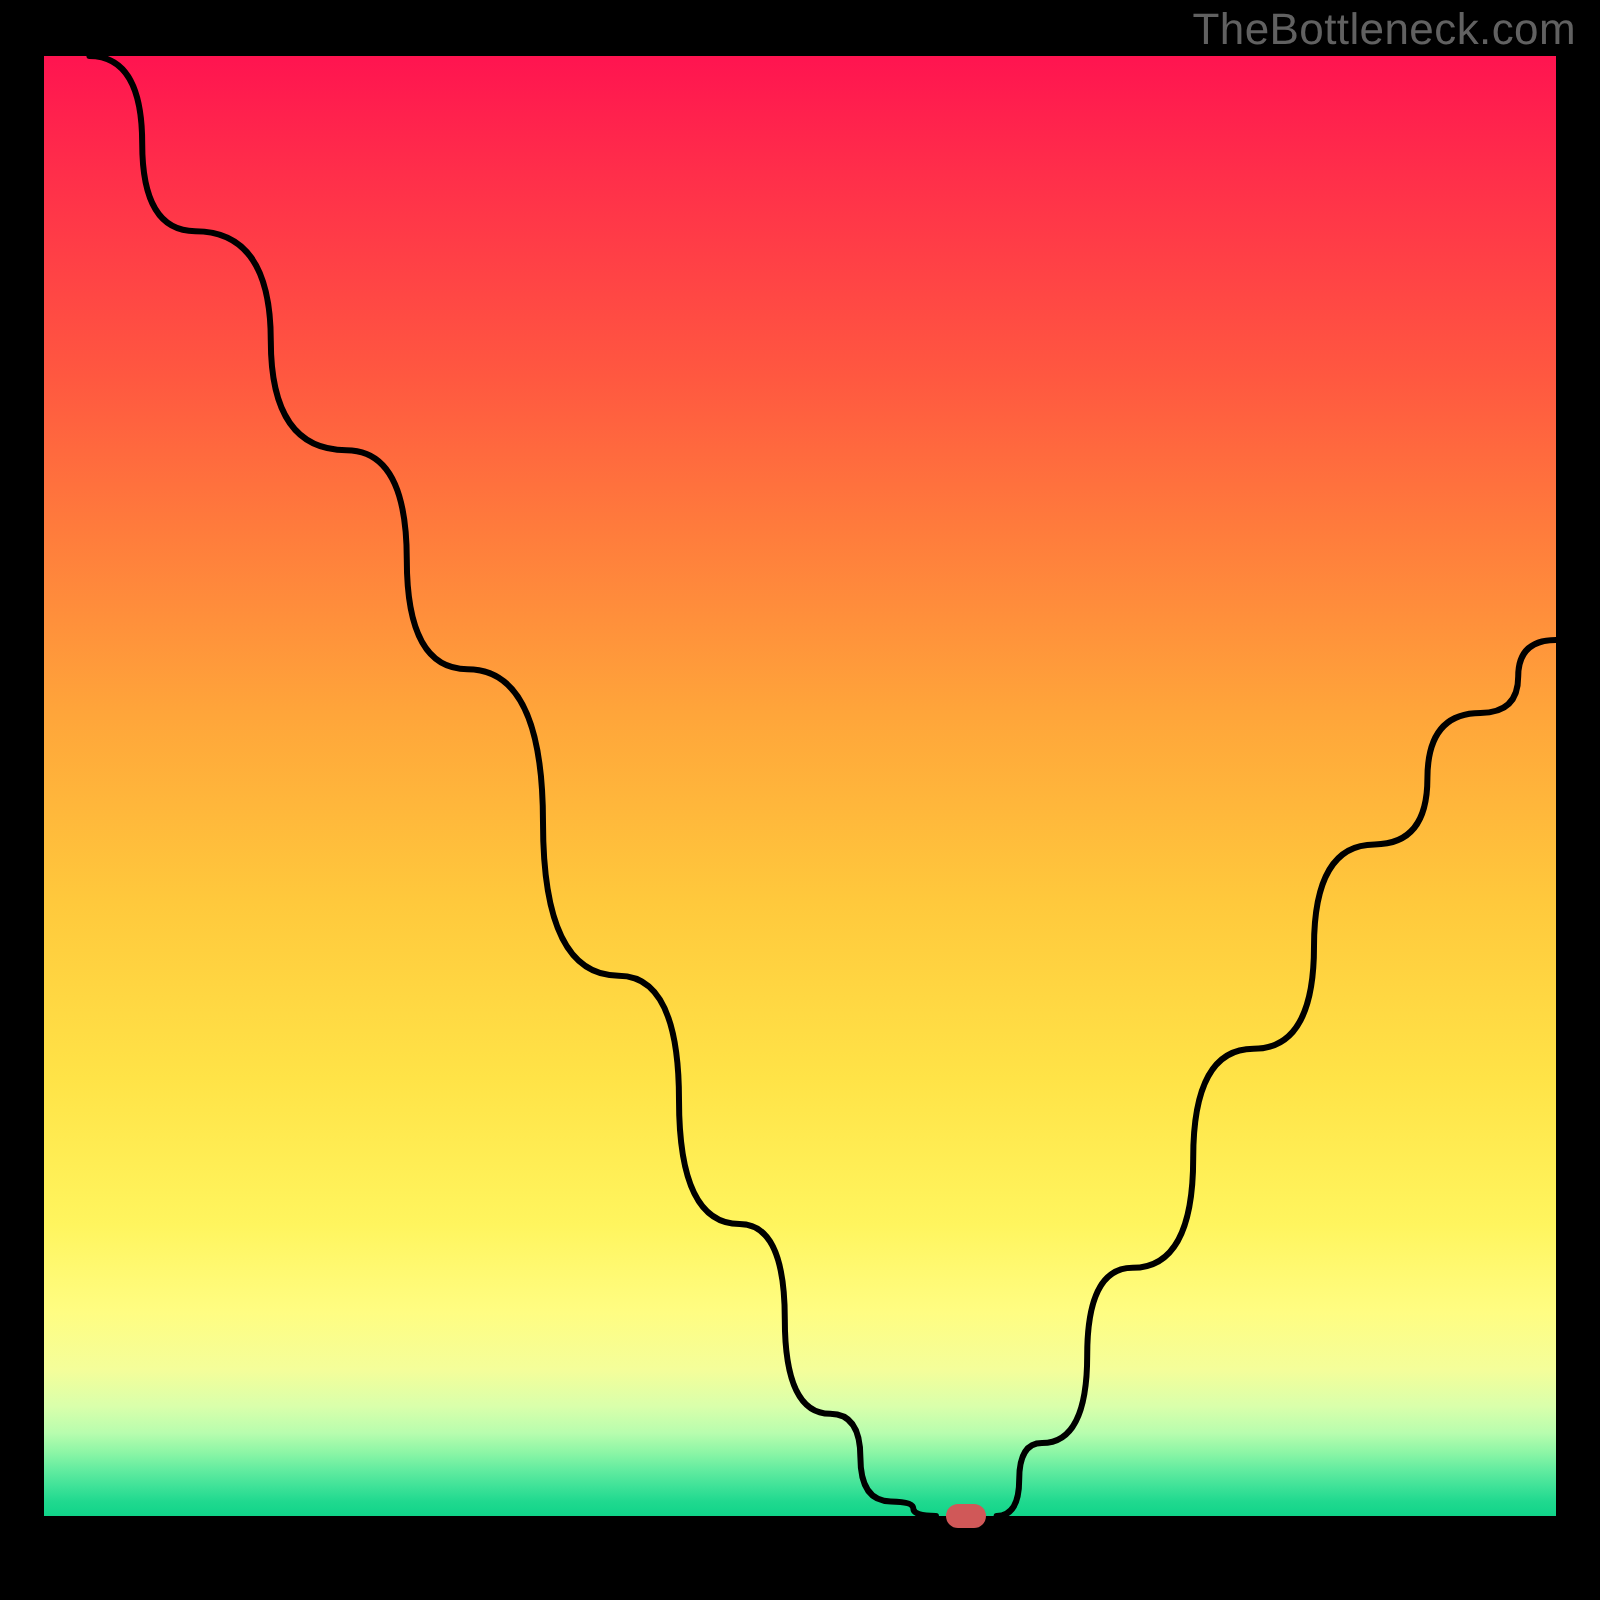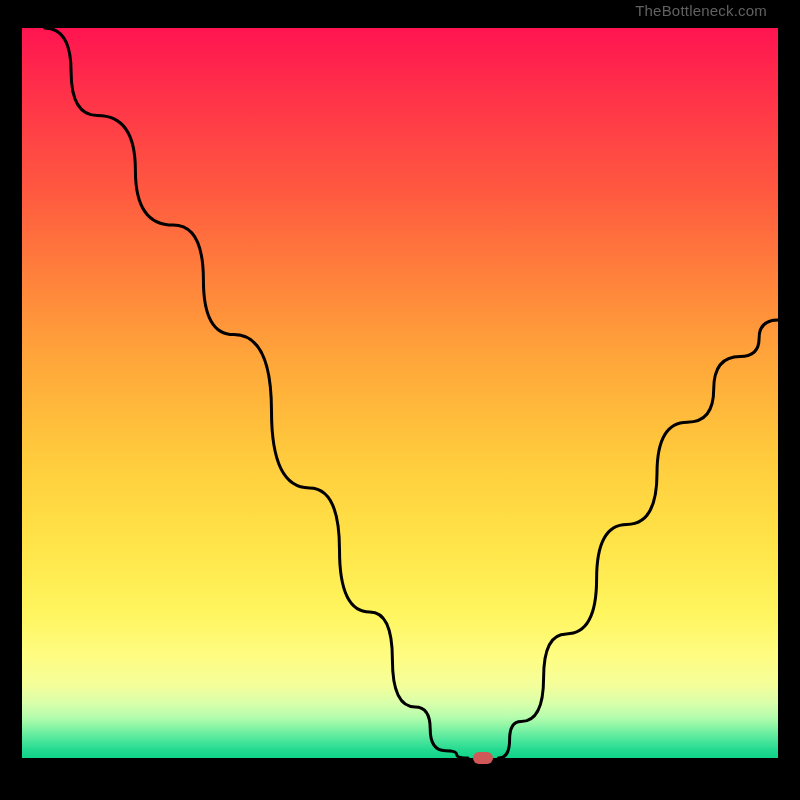--- a/index.html
+++ b/index.html
@@ -11,23 +11,23 @@
     overflow: hidden;
   }
   .container {
     position: relative;
     width: 800px;
     height: 800px;
   }
   .watermark {
     position: absolute;
     top: 2px;
-    right: 33px;
+    right: 12px;
     font-family: Arial, Helvetica, sans-serif;
-    font-size: 15px;
+    font-size: 22px;
     font-weight: 500;
     color: #616161;
     letter-spacing: 0.2px;
     z-index: 10;
   }
   .gradient {
     position: absolute;
     left: 22px;
     right: 22px;
     top: 28px;

